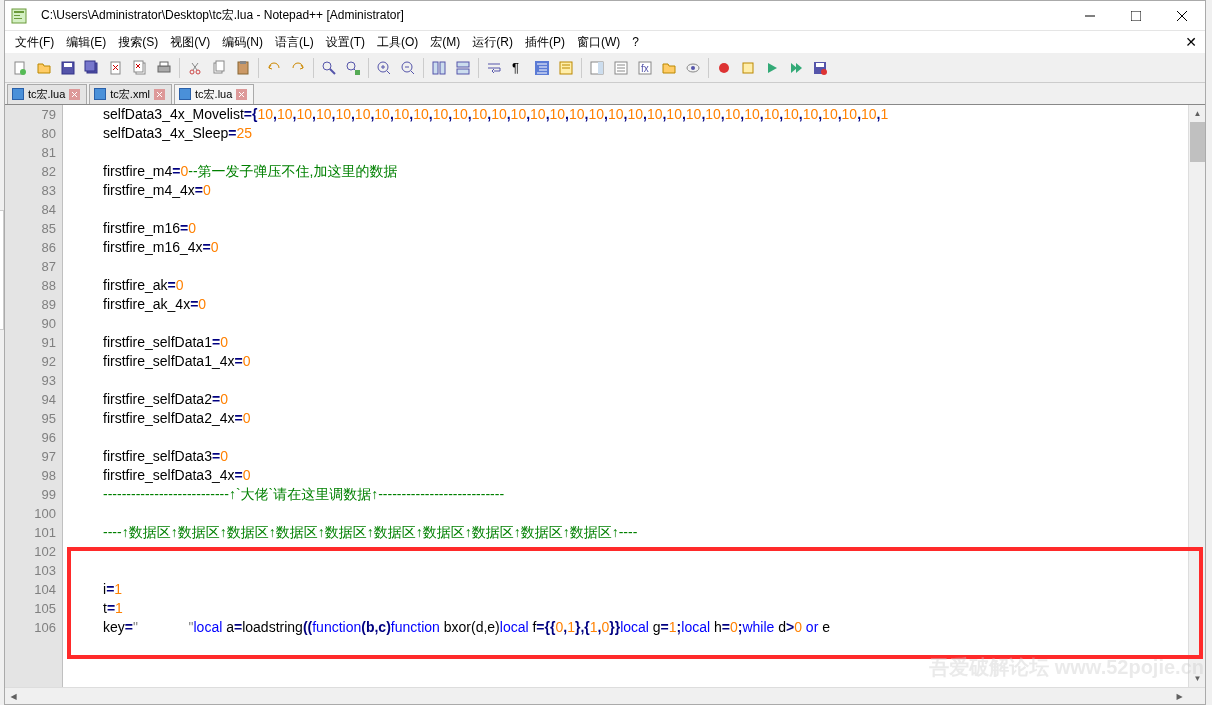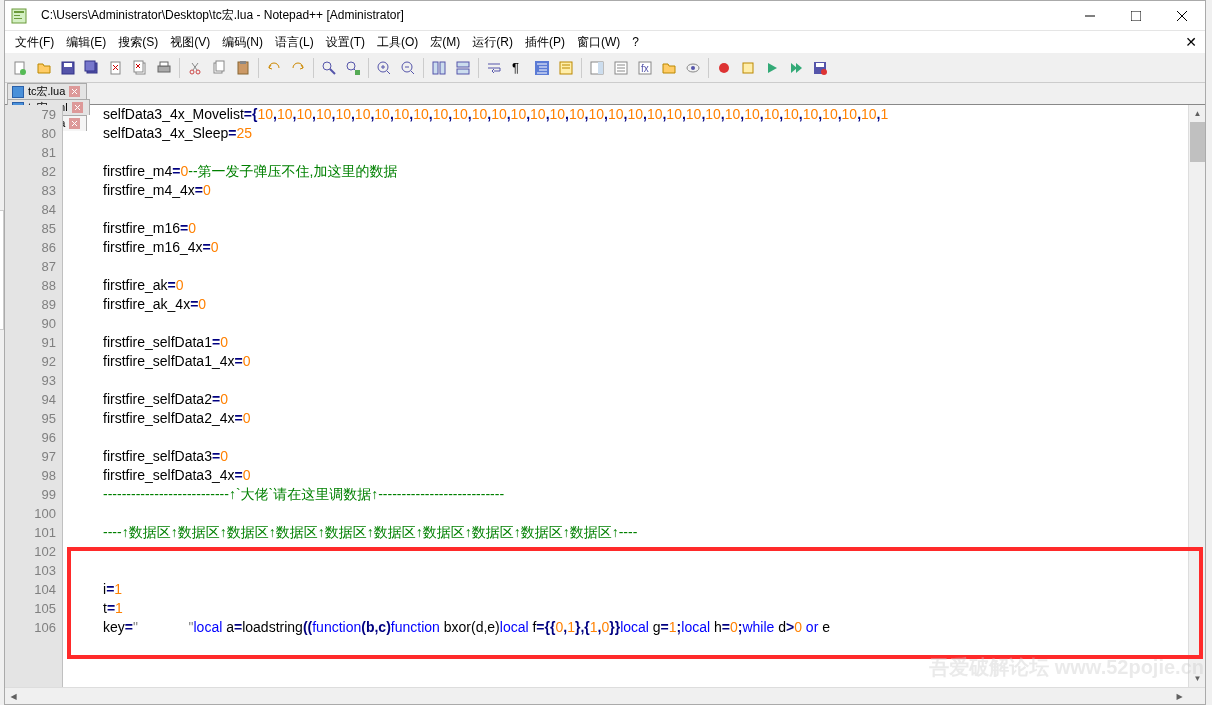--- a/index.html
+++ b/index.html
@@ -9,21 +9,21 @@
 .titlebar .icon { width:16px; height:16px; margin-right:6px; }
 .titlebar .title { font-size:12px; color:#000; flex:1; white-space:nowrap; overflow:hidden; }
 .winbtns { display:flex; }
 .winbtn { width:46px; height:30px; display:flex; align-items:center; justify-content:center; cursor:pointer; }
 .menubar { height:22px; background:#fff; display:flex; align-items:center; padding:0 4px; font-size:12px; color:#000; position:relative; }
 .menubar .menuitem { padding:2px 6px; cursor:pointer; }
 .menubar .close-x { position:absolute; right:8px; font-size:14px; cursor:pointer; color:#000; }
 .toolbar { height:30px; background:#f0f0f0; border-bottom:1px solid #ccc; display:flex; align-items:center; padding:2px 4px; gap:2px; }
 .tbtn { width:22px; height:22px; display:flex; align-items:center; justify-content:center; cursor:pointer; border:1px solid transparent; }
 .tsep { width:1px; height:20px; background:#ccc; margin:0 2px; }
-.tabbar { height:22px; background:#f0f0f0; display:flex; align-items:flex-start; padding-left:2px; border-bottom:1px solid #888;flex-direction:column; }
+.tabbar { height:22px; background:#f0f0f0; display:flex; align-items:center; padding-left:2px; border-bottom:1px solid #888; }
 .tab { height:20px; padding:0 6px 0 4px; background:#e4e4e4; border:1px solid #aaa; border-bottom:none; display:flex; align-items:center; font-size:11px; gap:4px; cursor:pointer; margin-right:2px; font-family:Consolas,monospace; }
 .tab.active { background:#f5f5f5; }
 .tab .tabicon { width:12px; height:12px; background:#4a90d9; border:1px solid #2a60a9; }
 .tab .tabclose { width:11px; height:11px; }
 .editor-wrap { flex:1; display:flex; overflow:hidden; position:relative;gap:16px; }
 .gutter { width:58px; background:#e4e4e4; border-right:1px solid #c0c0c0; text-align:right; padding:0 6px 0 0; font-family:Consolas,monospace; font-size:13px; color:#808080; line-height:19px; user-select:none; }
 .editor { flex:1; font-family:Consolas,"Courier New",monospace; font-size:14px; line-height:19px; white-space:pre; overflow:hidden; padding-left:24px; position:relative; }
 .editor .line { height:19px; }
 .redbox { position:absolute; border:4px solid #ff2a2a; pointer-events:none; z-index:5; }
 .scrollbar-v { position:absolute; right:0; top:0; width:17px; height:100%; background:#f0f0f0; border-left:1px solid #ddd; }

